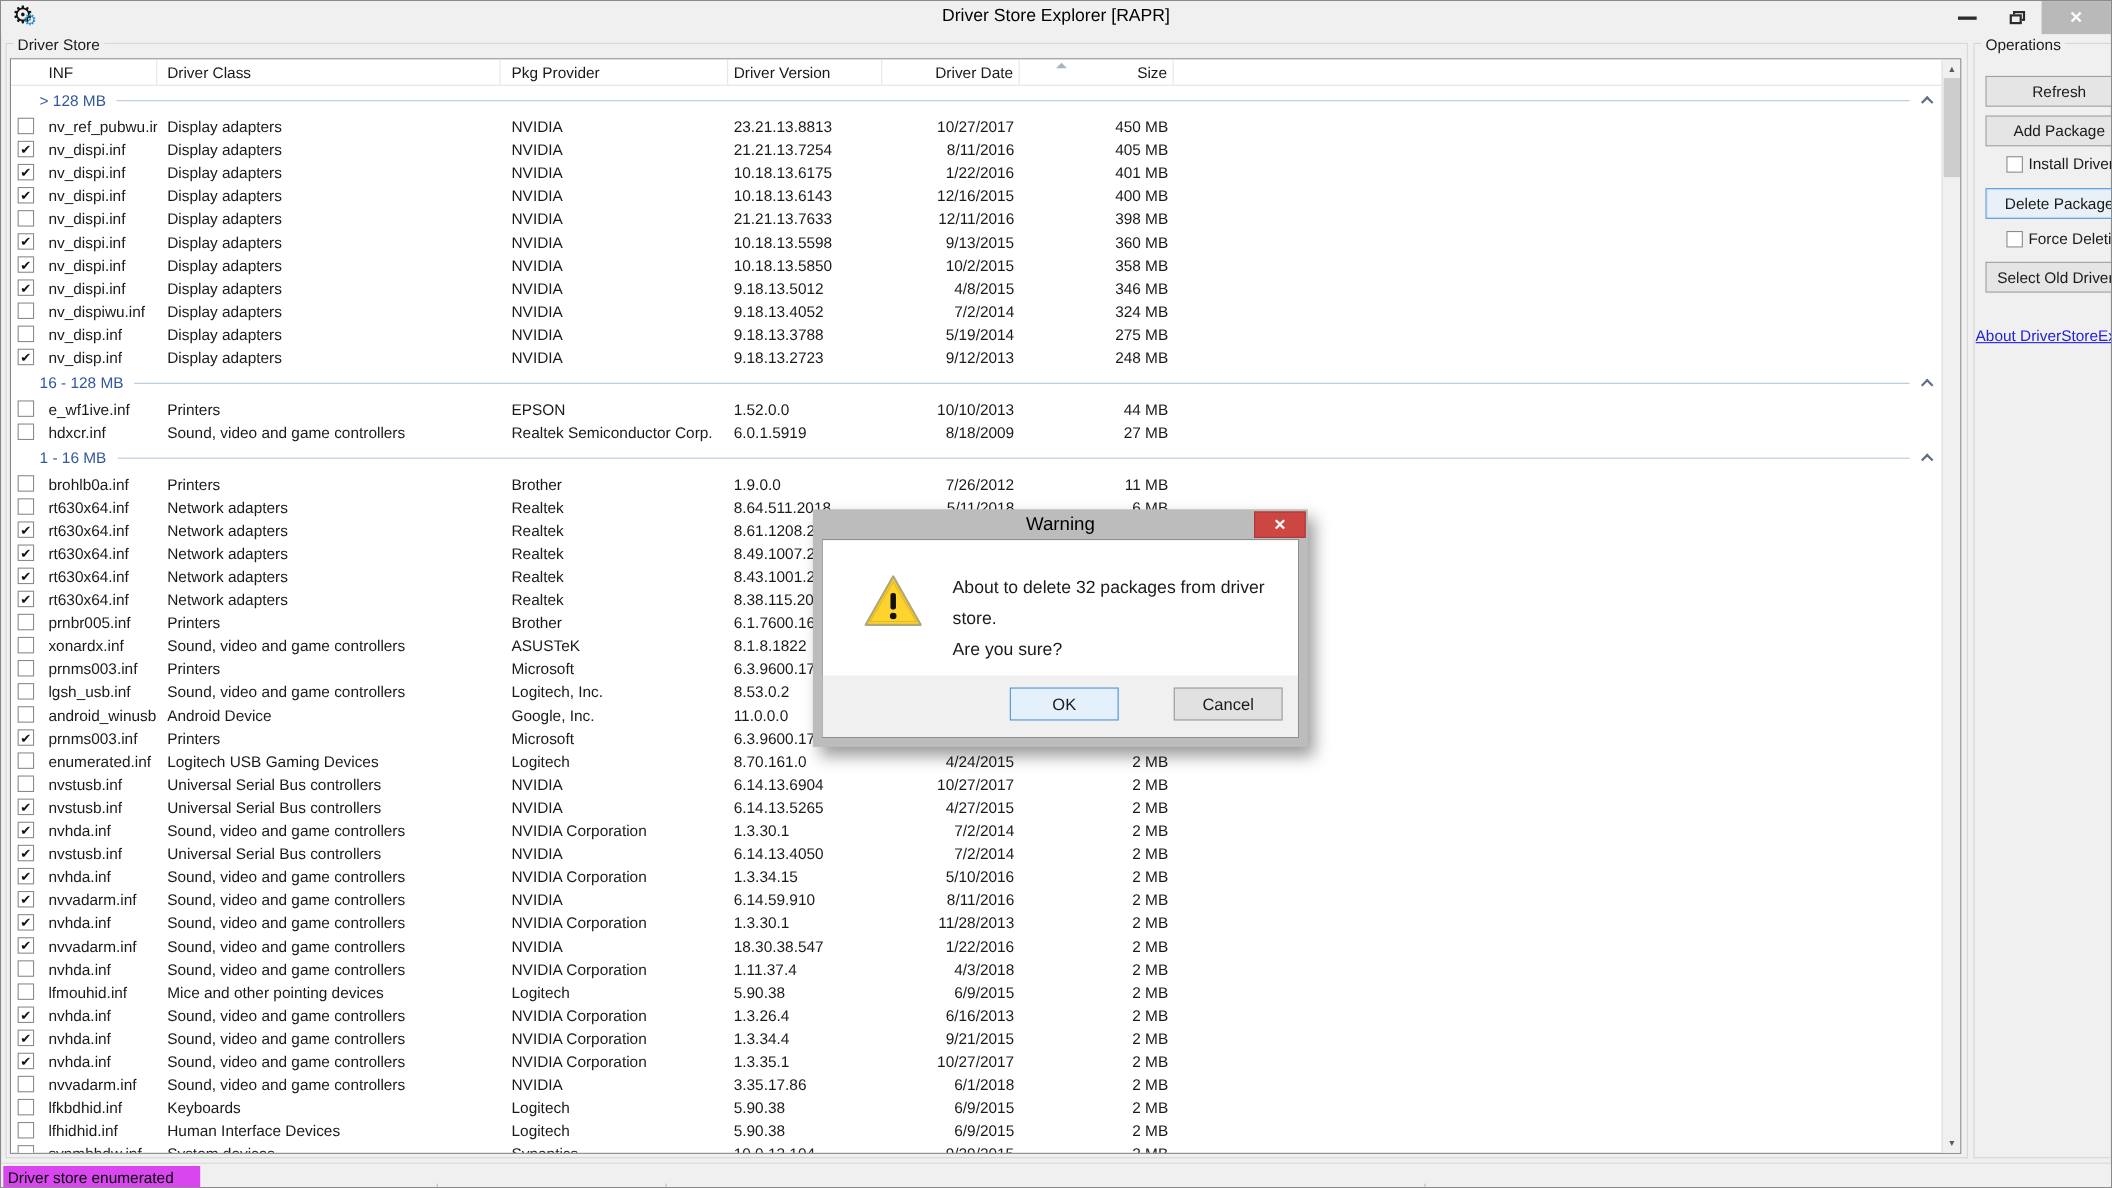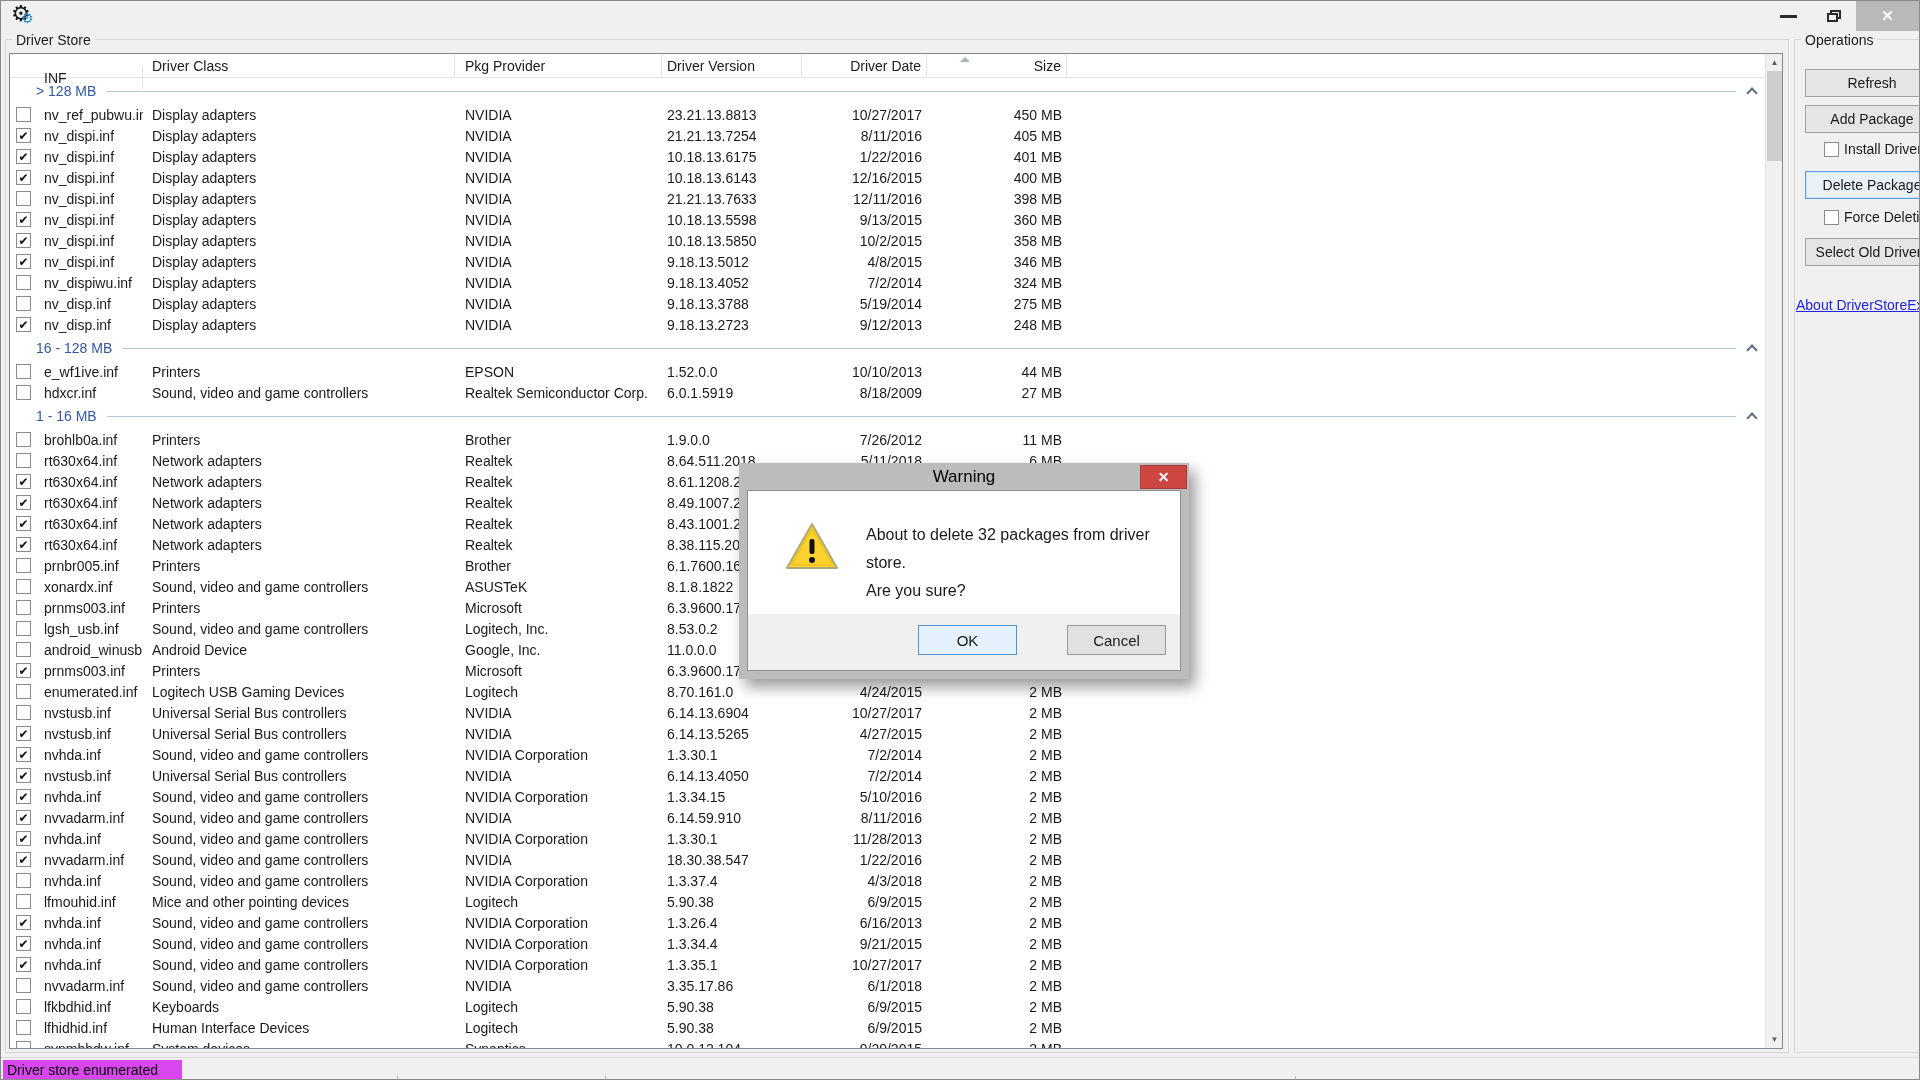--- a/index.html
+++ b/index.html
@@ -32,21 +32,21 @@
   .thead { display:flex; height:24px; width:1756px; border-bottom:1px solid #e3e3e3; background:#fff; position:relative; }
   .th { display:flex; align-items:center; font-size:14px; color:#1a1a1a; border-right:1px solid #e5e5e5; height:100%; }
   .col-cb   { width:34px;  flex:none; }
   .col-inf  { width:99px;  flex:none; padding-left:0; }
   .col-class{ width:312px; flex:none; padding-left:9px;text-align:center; }
   .col-prov { width:207px; flex:none; padding-left:10px; }
   .col-ver  { width:140px; flex:none; padding-left:5px; }
   .col-date { width:125px; flex:none; justify-content:flex-end; text-align:right; padding-right:5px; }
   .col-size { width:140px; flex:none; justify-content:flex-end; text-align:right; padding-right:5px; }
   .th.col-cb { border-right:none; }
-  .th.col-inf { border-right:1px solid #e5e5e5;margin-top:12px; }
+  .th.col-inf { border-right:1px solid #e5e5e5; }
   .sort-arrow { position:absolute; left:950px; top:3px; width:0; height:0;
     border-left:5px solid transparent; border-right:5px solid transparent; border-bottom:5px solid #a9b4c0; }
   .tbody { width:1756px; }
   .group-row { display:flex; align-items:center; height:26px; padding-left:26px; padding-right:10px; }
   .group-label { font-size:14px; color:#33589e; white-space:nowrap; }
   .group-line { flex:1; height:0; border-top:1px solid #b4c9de; margin-left:10px; margin-right:12px; }
   .group-chevron { width:8px; height:8px; border-top:2px solid #5f6f7f; border-right:2px solid #5f6f7f;
     transform:rotate(-45deg); margin-top:4px; flex:none; }
   .drow { display:flex; align-items:center; height:21px; font-size:14px; }
   .drow .col { display:flex; align-items:center; height:100%; white-space:nowrap; overflow:hidden; }
@@ -88,20 +88,21 @@
   .btn-cancel { background:#e1e1e1; border:1px solid #9a9a9a;margin-left:38px; }
 </style>
 </head>
 <body>
 
 <div class="titlebar">
   <div class="app-icon">
     <span class="g1">⚙</span>
     <span class="g2">⚙</span>
   </div>
+  <div class="win-title">Driver Store Explorer [RAPR]</div>
   <div class="win-controls">
     <div class="win-btn">
         <div class="glyph-min"></div>
       </div>
     <div class="win-btn">
       <div class="glyph-restore">
           <div class="r1"></div>
           <div class="r2"></div>
         </div>
     </div>
@@ -516,21 +517,21 @@
         <span class="col col-date">1/22/2016</span>
         <span class="col col-size">2 MB</span>
       </div>
       <div class="drow">
         <span class="col col-cb cb-col">
           <span class="cb"></span>
         </span>
         <span class="col col-inf">nvhda.inf</span>
         <span class="col col-class">Sound, video and game controllers</span>
         <span class="col col-prov">NVIDIA Corporation</span>
-        <span class="col col-ver">1.3.37.4</span>
+        <span class="col col-ver">1.11.37.4</span>
         <span class="col col-date">4/3/2018</span>
         <span class="col col-size">2 MB</span>
       </div>
       <div class="drow">
         <span class="col col-cb cb-col">
           <span class="cb"></span>
         </span>
         <span class="col col-inf">lfmouhid.inf</span>
         <span class="col col-class">Mice and other pointing devices</span>
         <span class="col col-prov">Logitech</span>

